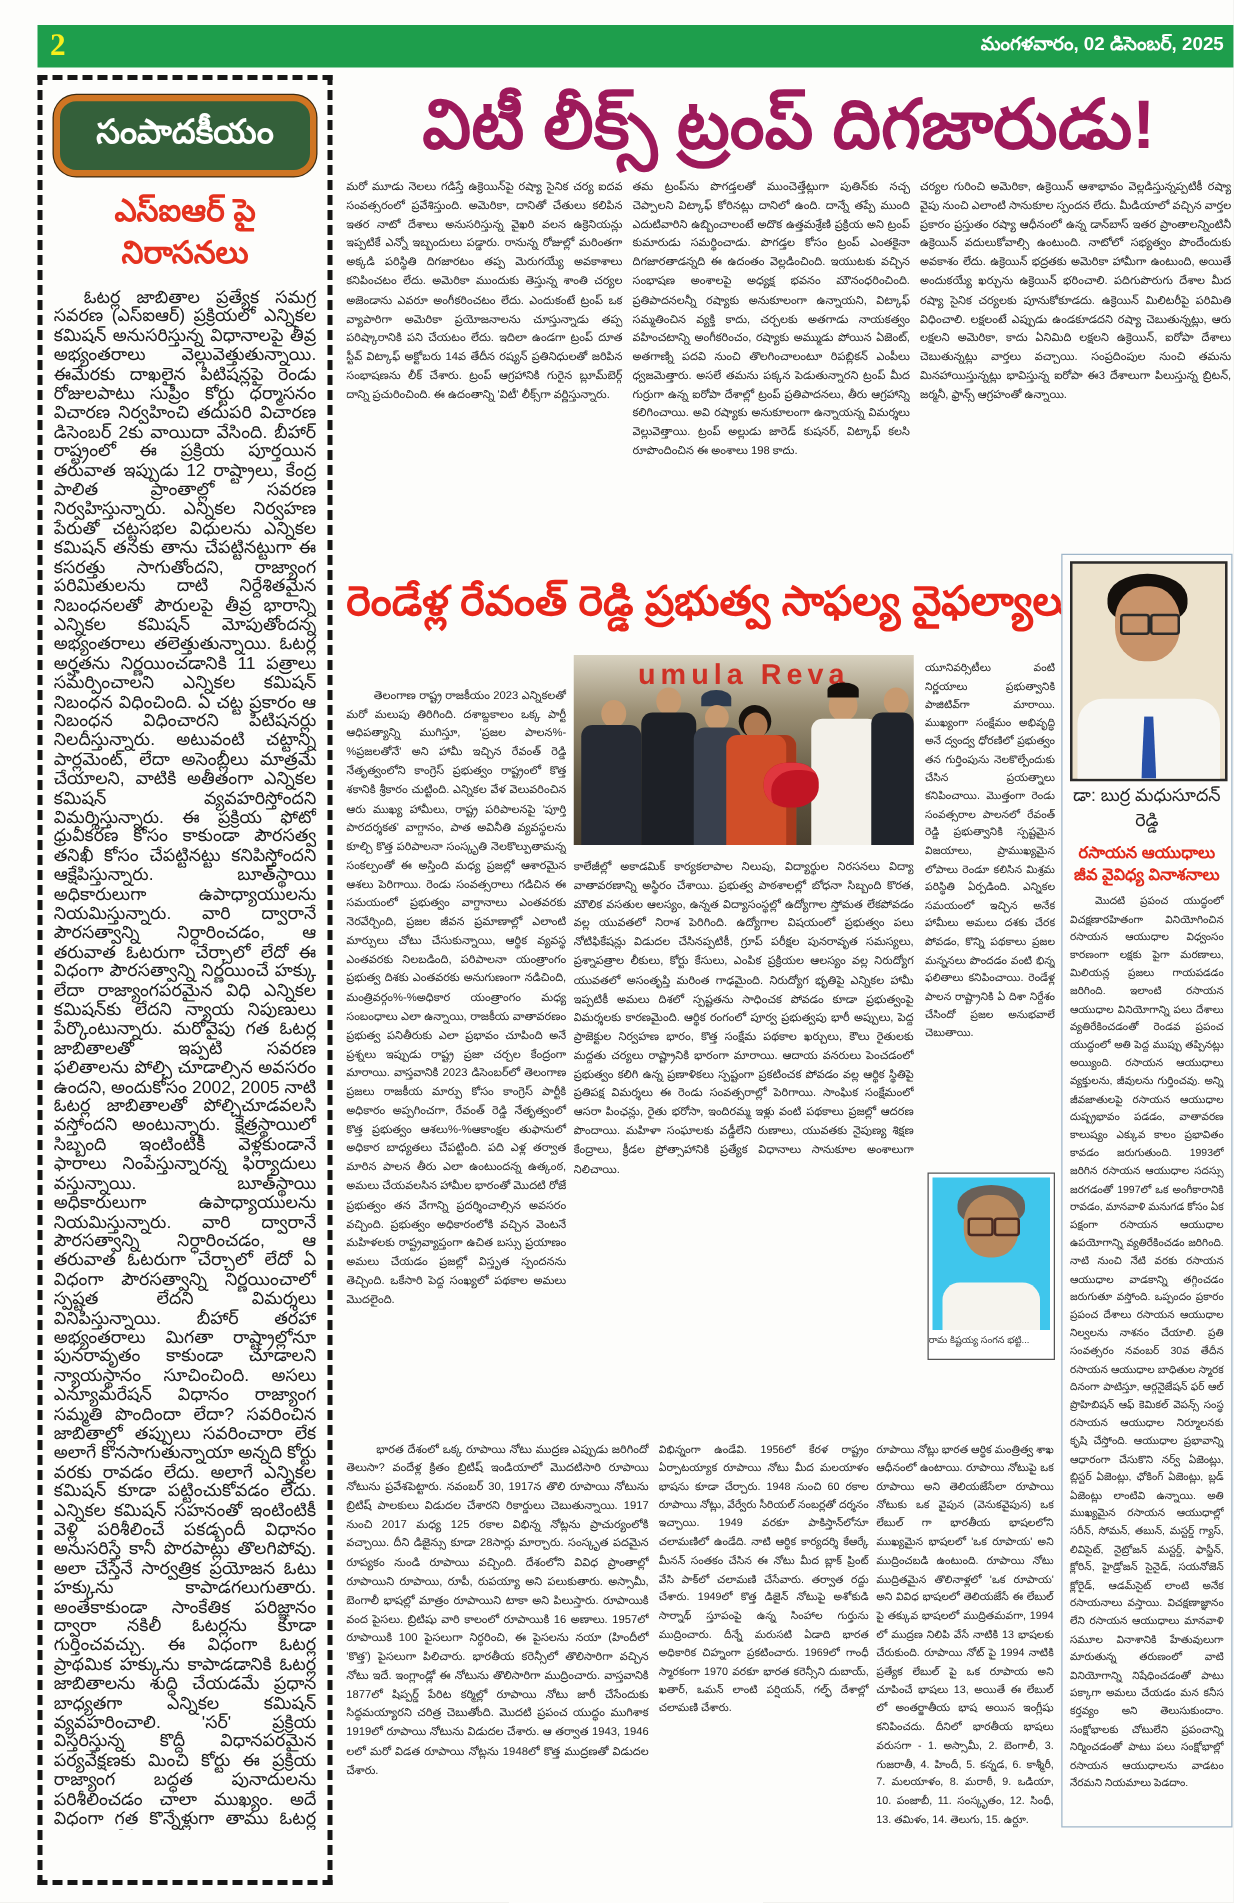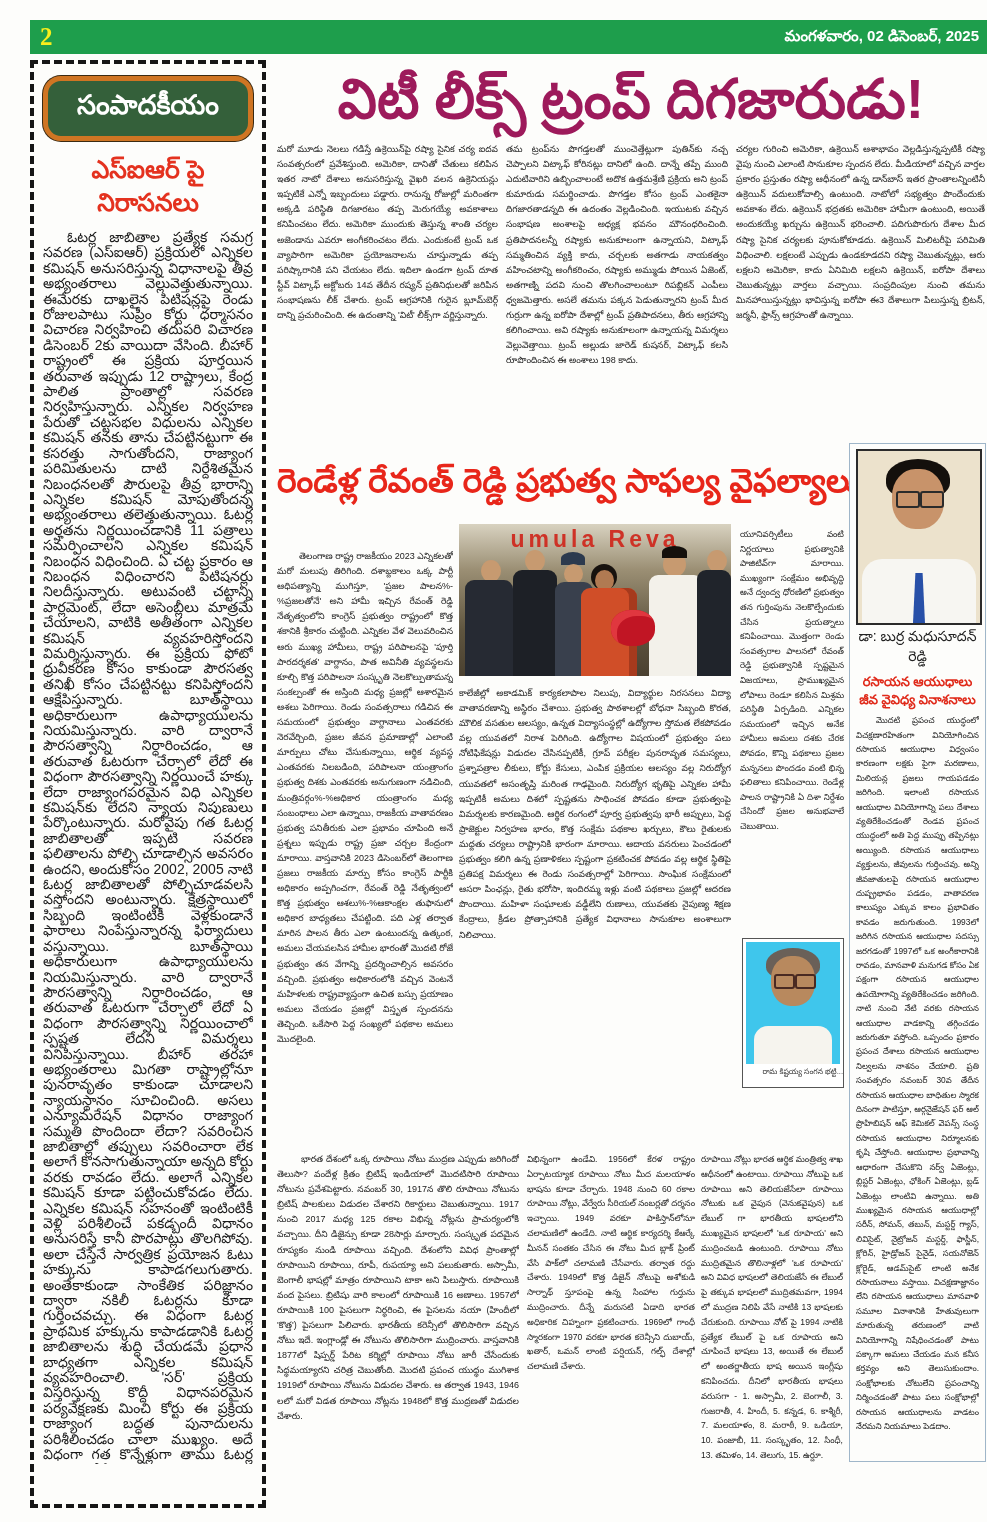--- a/index.html
+++ b/index.html
@@ -48,21 +48,21 @@
   .aphoto{position:relative;width:122px;height:172px;border:2px solid #2b2b2b;margin:0 auto;
           background:#ece2cc;overflow:hidden;}
   .acap{font-size:14px;text-align:center;padding:3px 0 5px;color:#222;}
   .chemhead{color:#e02a1a;font-weight:bold;font-size:13px;line-height:1.35;text-align:center;}
   .chembody{font-size:8.4px;line-height:14.4px;text-align:justify;margin-top:5px;
             height:740px;overflow:hidden;text-indent:20px;}
   
   .photo3{left:742px;top:938px;width:102px;height:150px;border:1px solid #555;
           box-sizing:border-box;background:#ffffff;}
   .p3img{position:relative;width:94px;height:122px;margin:3px auto 0;background:#3fc6ec;overflow:hidden;}
-  .p3cap{font-size:7.6px;text-align:right;color:#333;padding-top:3px;}
+  .p3cap{font-size:7.6px;text-align:left;color:#333;padding-top:3px;}
   
   .ruphl{left:277px;top:1092px;width:570px;height:58px;color:#33513f;font-weight:800;
          font-size:31px;line-height:58px;text-align:center;white-space:nowrap;}
   .rup1{left:277px;top:1152px;width:242px;height:356px;text-indent:24px;}
   .rup2{left:527px;top:1152px;width:168px;height:356px;font-size:8.6px;line-height:14.8px;}
   .rup3{left:701px;top:1152px;width:142px;height:356px;font-size:8.6px;line-height:14.8px;}
 </style>
 </head>
 <body>
 

